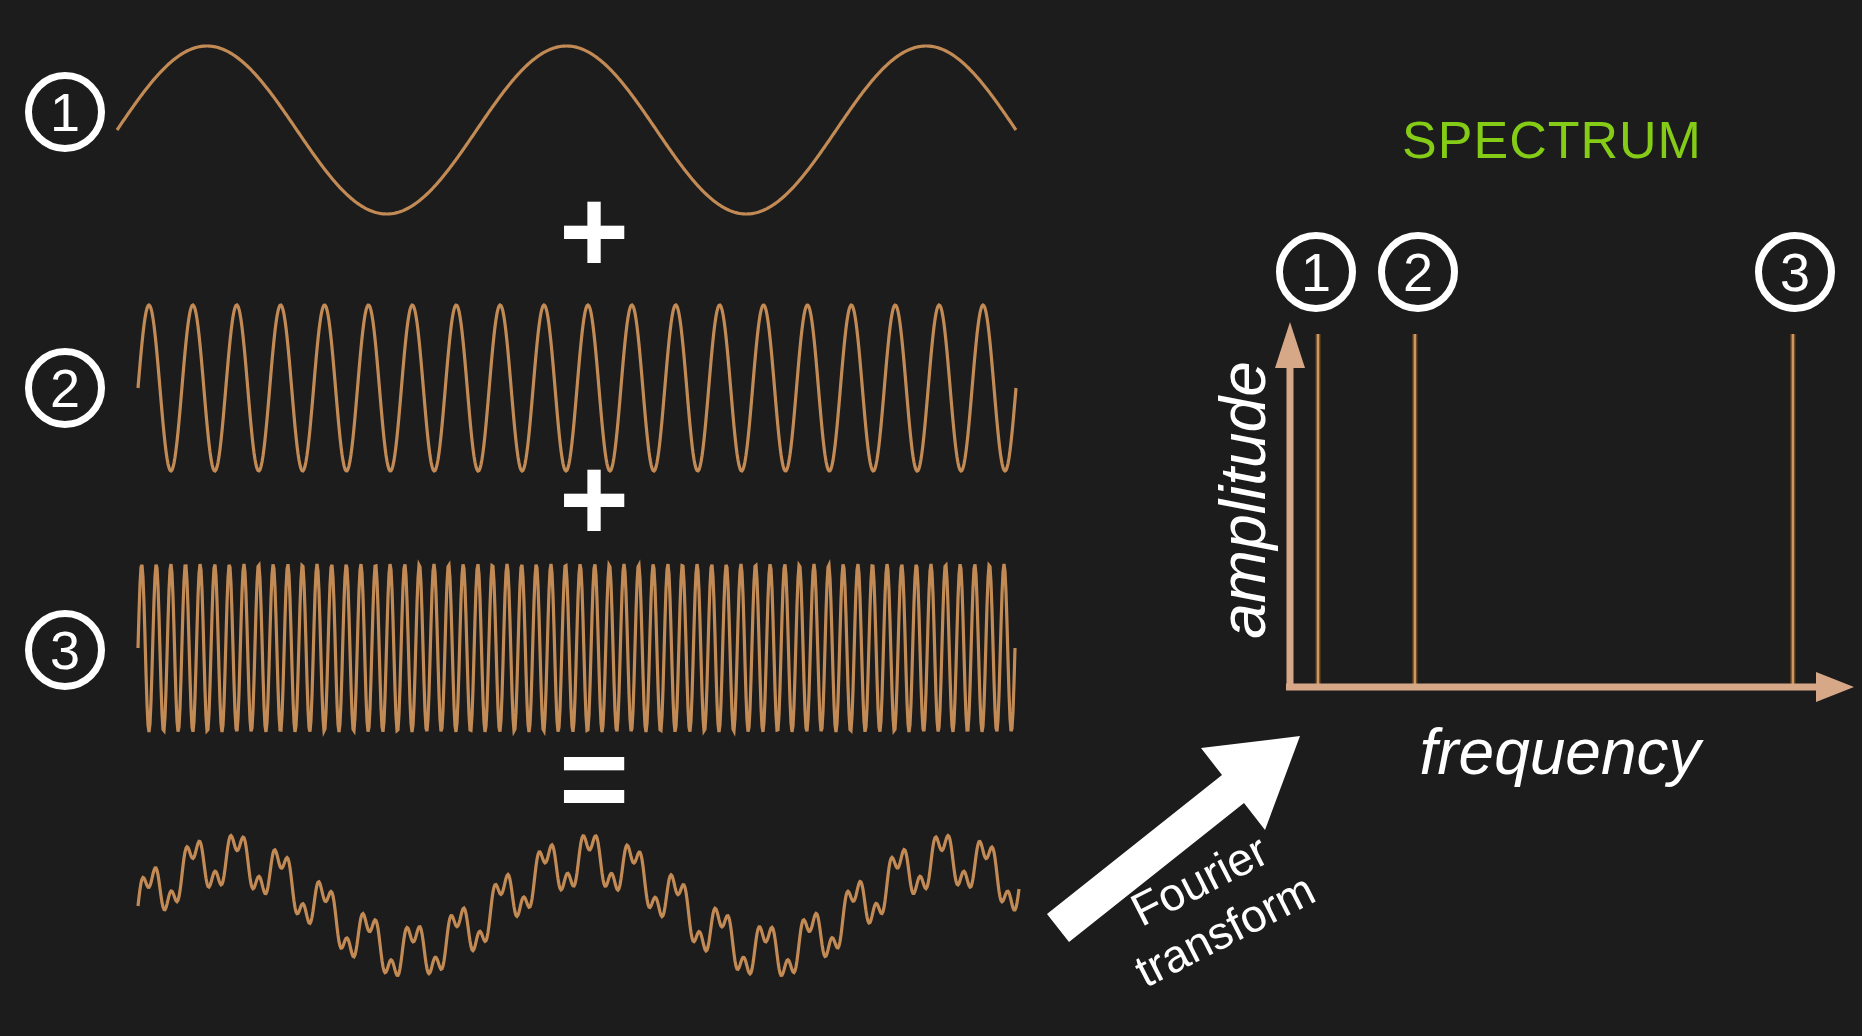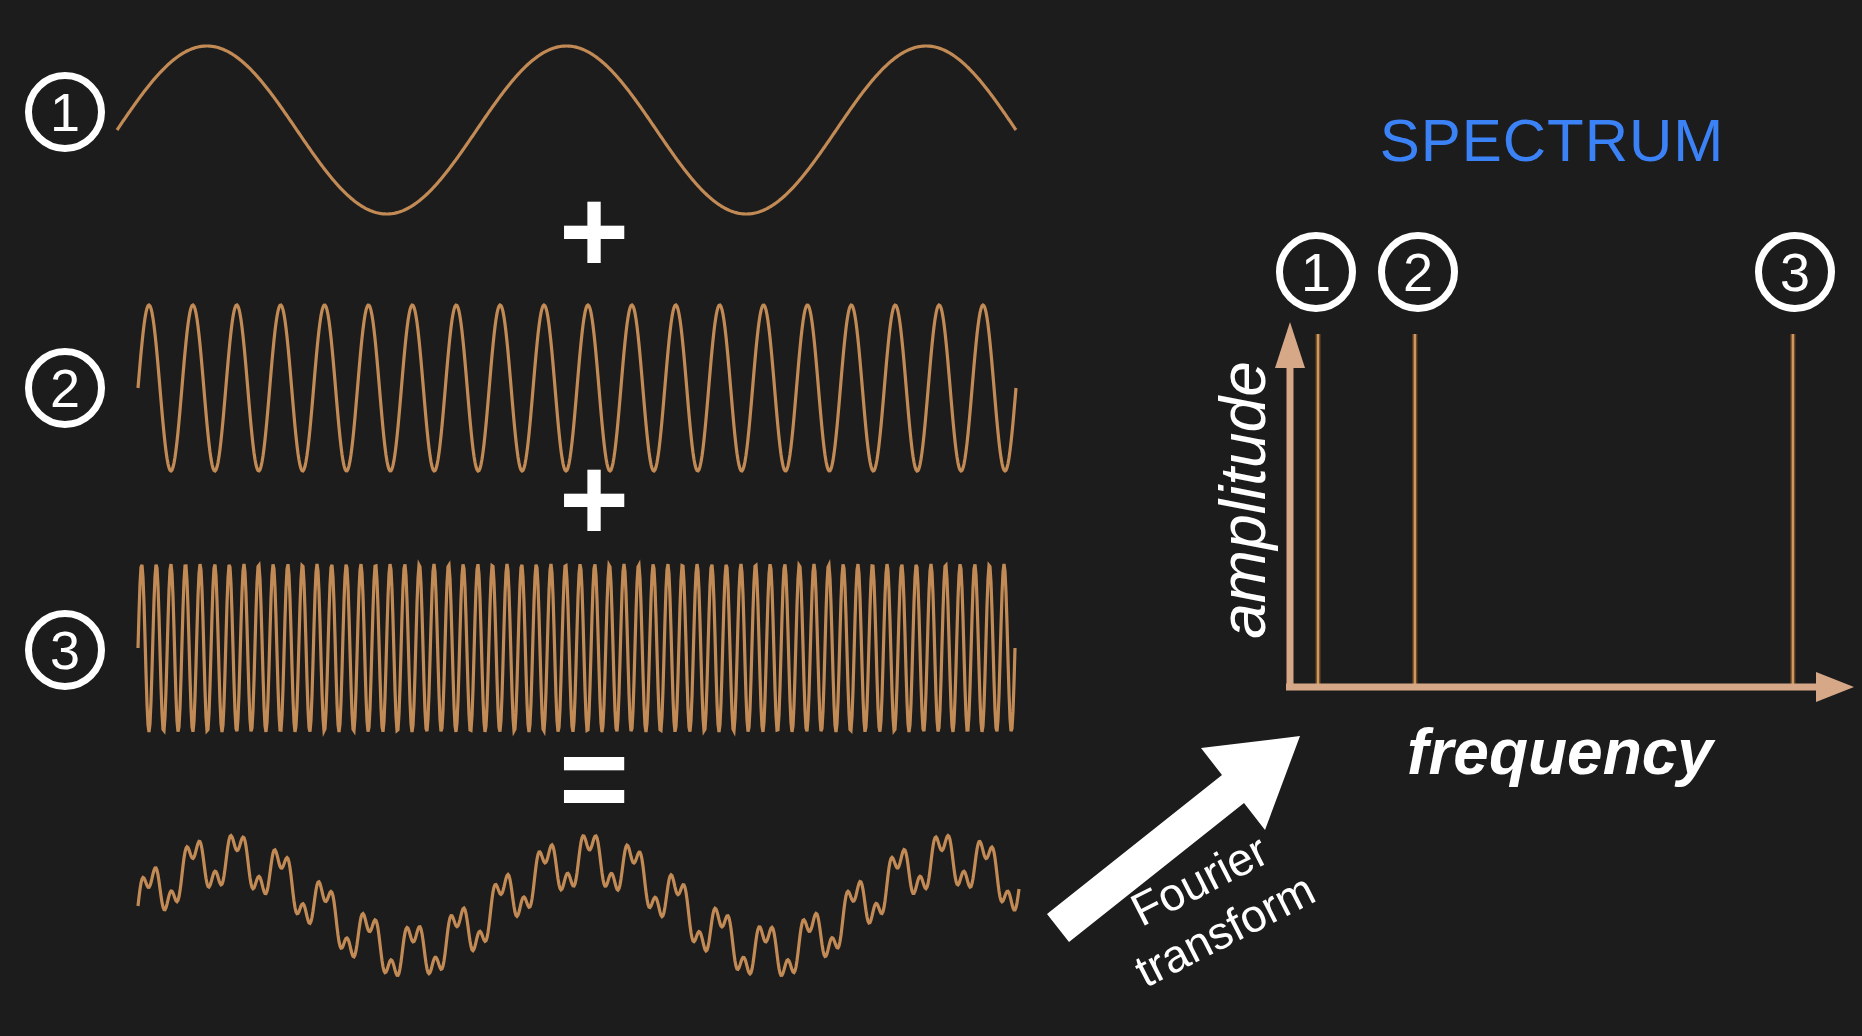--- a/index.html
+++ b/index.html
@@ -17,21 +17,21 @@
     border:7px solid #ffffff;
     border-radius:50%;
     display:flex;align-items:center;justify-content:center;
     color:#ffffff;font-size:54px;line-height:1;
     box-sizing:border-box;
   }
   .operator{
     color:#ffffff;font-size:120px;font-weight:700;line-height:1;
   }
   .spectrum-title{
-    color:#3b82f6;font-size:60px;letter-spacing:1px;
+    color:#84cc16;font-size:52px;letter-spacing:1px;
   }
   .axis-label{
     color:#ffffff;font-size:64px;font-style:italic;
   }
   .axis-label.vertical{transform:translate(-50%,-50%) rotate(-90deg);}
   .fourier-label{
     color:#ffffff;font-size:46px;line-height:1.22;text-align:center;
     transform:translate(-50%,-50%) rotate(-27deg);
   }
 </style>
@@ -73,21 +73,21 @@
   <div class="abs operator" style="left:594px;top:778px;">=</div>
 
   <div class="abs fourier-label" style="left:1212px;top:905px;">
     <div>Fourier</div>
     <div>transform</div>
   </div>
 
   <div class="abs spectrum-title" style="left:1552px;top:140px;">SPECTRUM</div>
 
   <div class="abs axis-label vertical" style="left:1243px;top:500px;">amplitude</div>
-  <div class="abs axis-label" style="left:1560px;top:752px;font-weight:bold;">frequency</div>
+  <div class="abs axis-label" style="left:1560px;top:752px;">frequency</div>
 
   <div class="abs badge" style="left:1316px;top:272px;">
     <span>1</span>
   </div>
   <div class="abs badge" style="left:1418px;top:272px;">
     <span>2</span>
   </div>
   <div class="abs badge" style="left:1795px;top:272px;">
     <span>3</span>
   </div>

